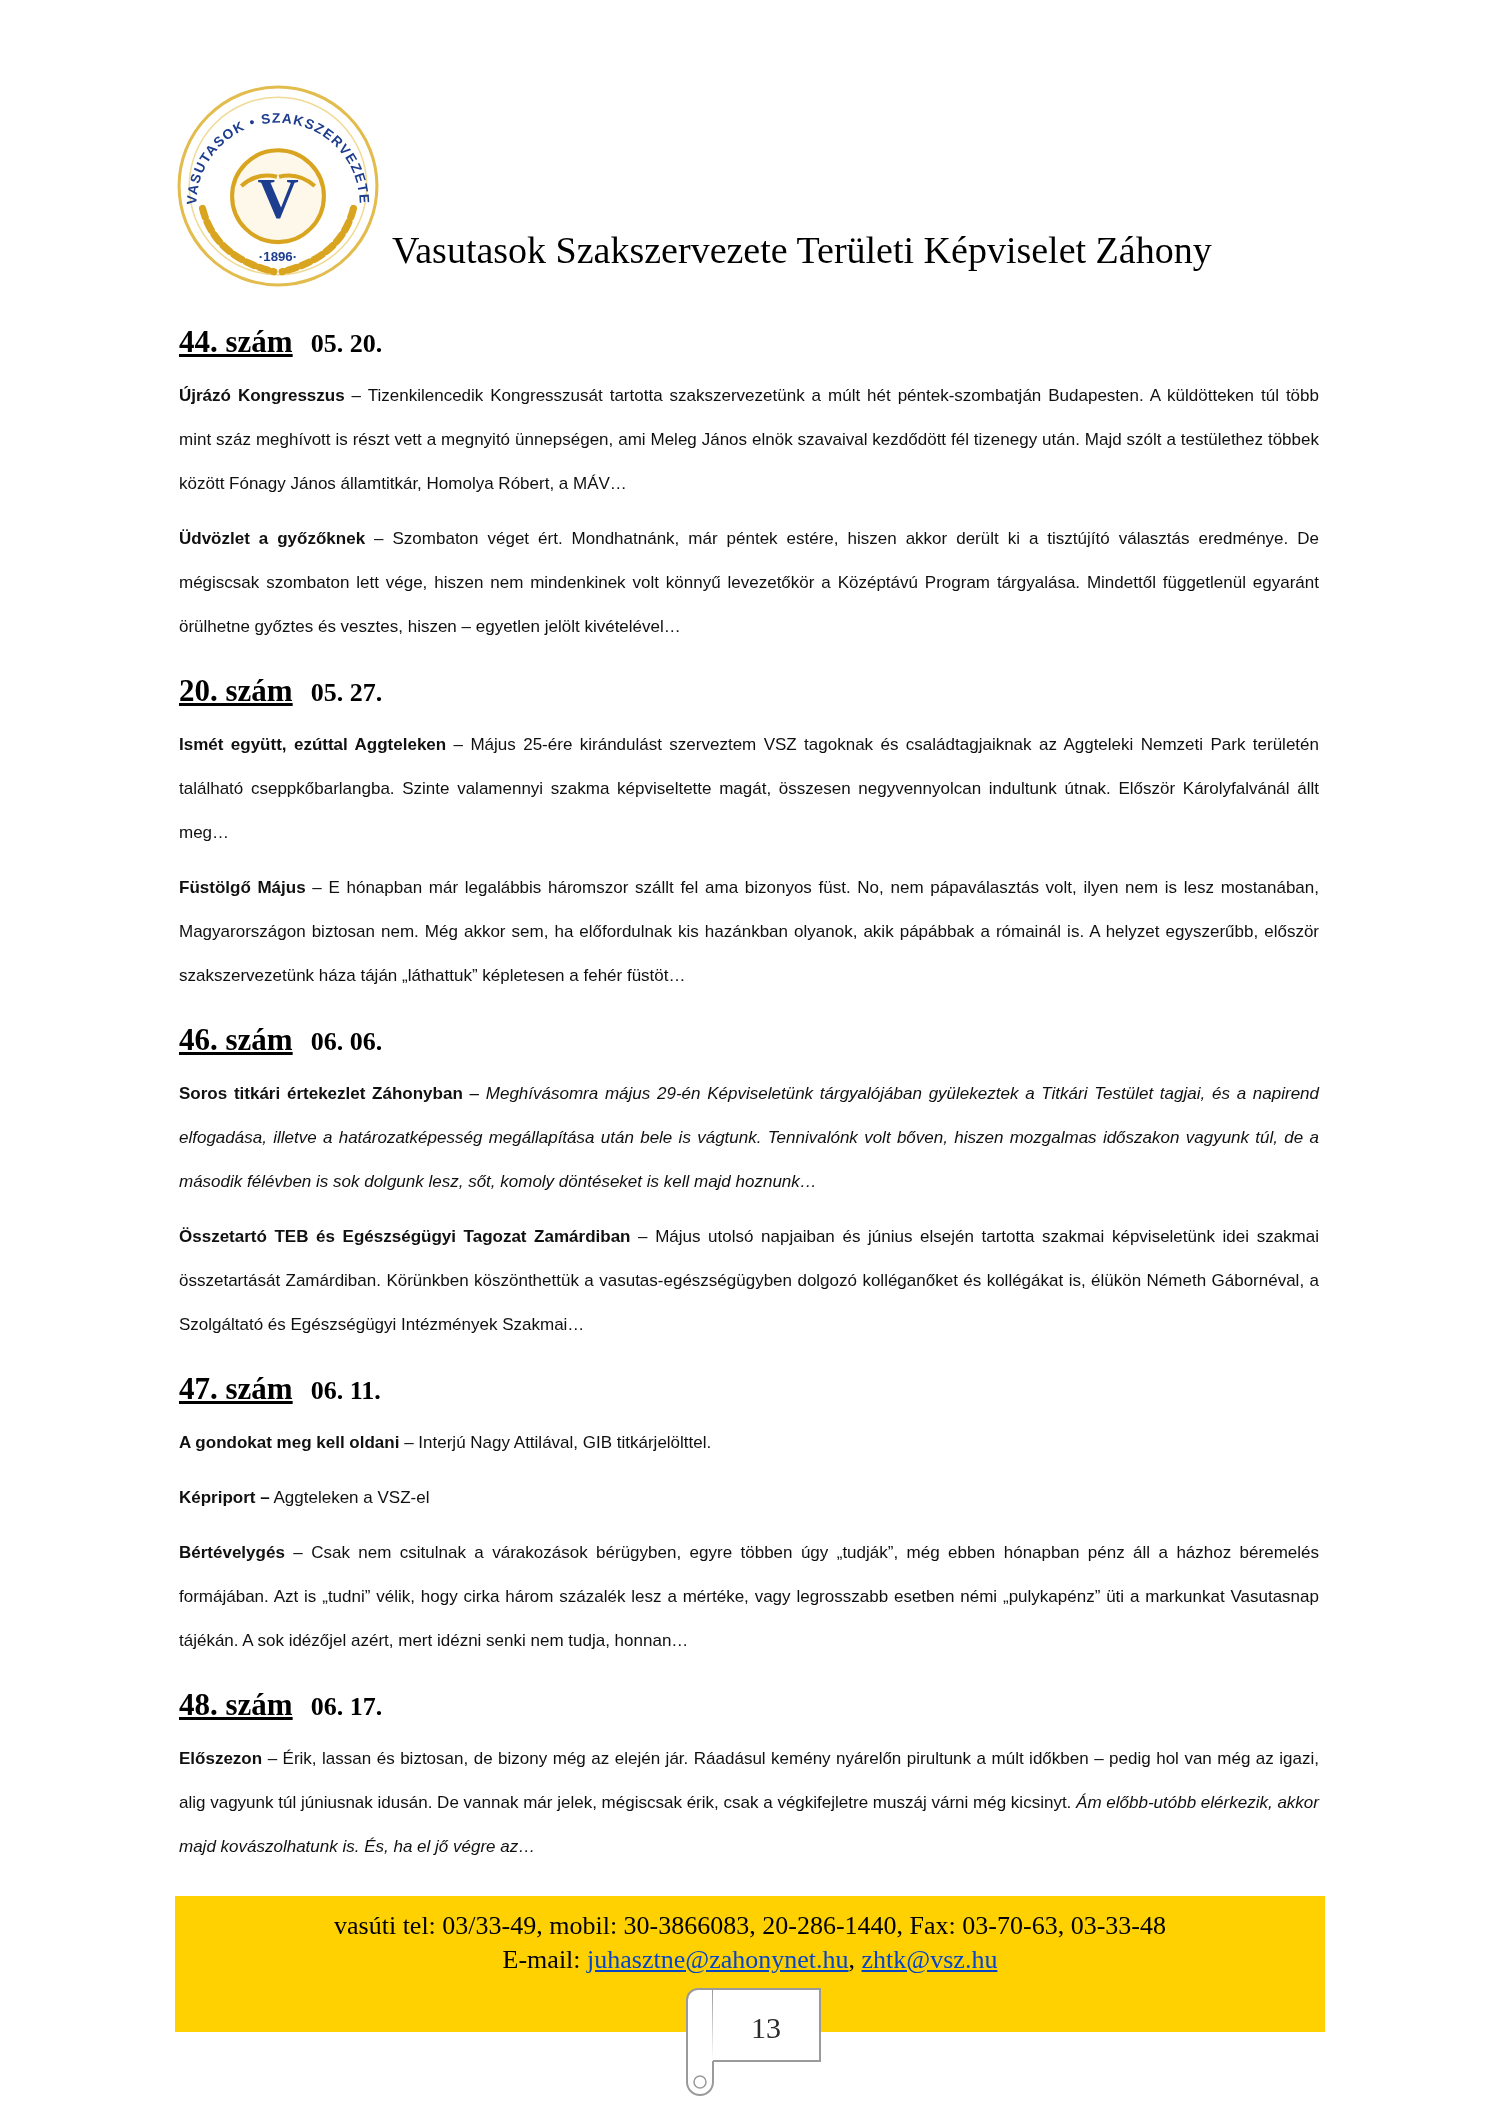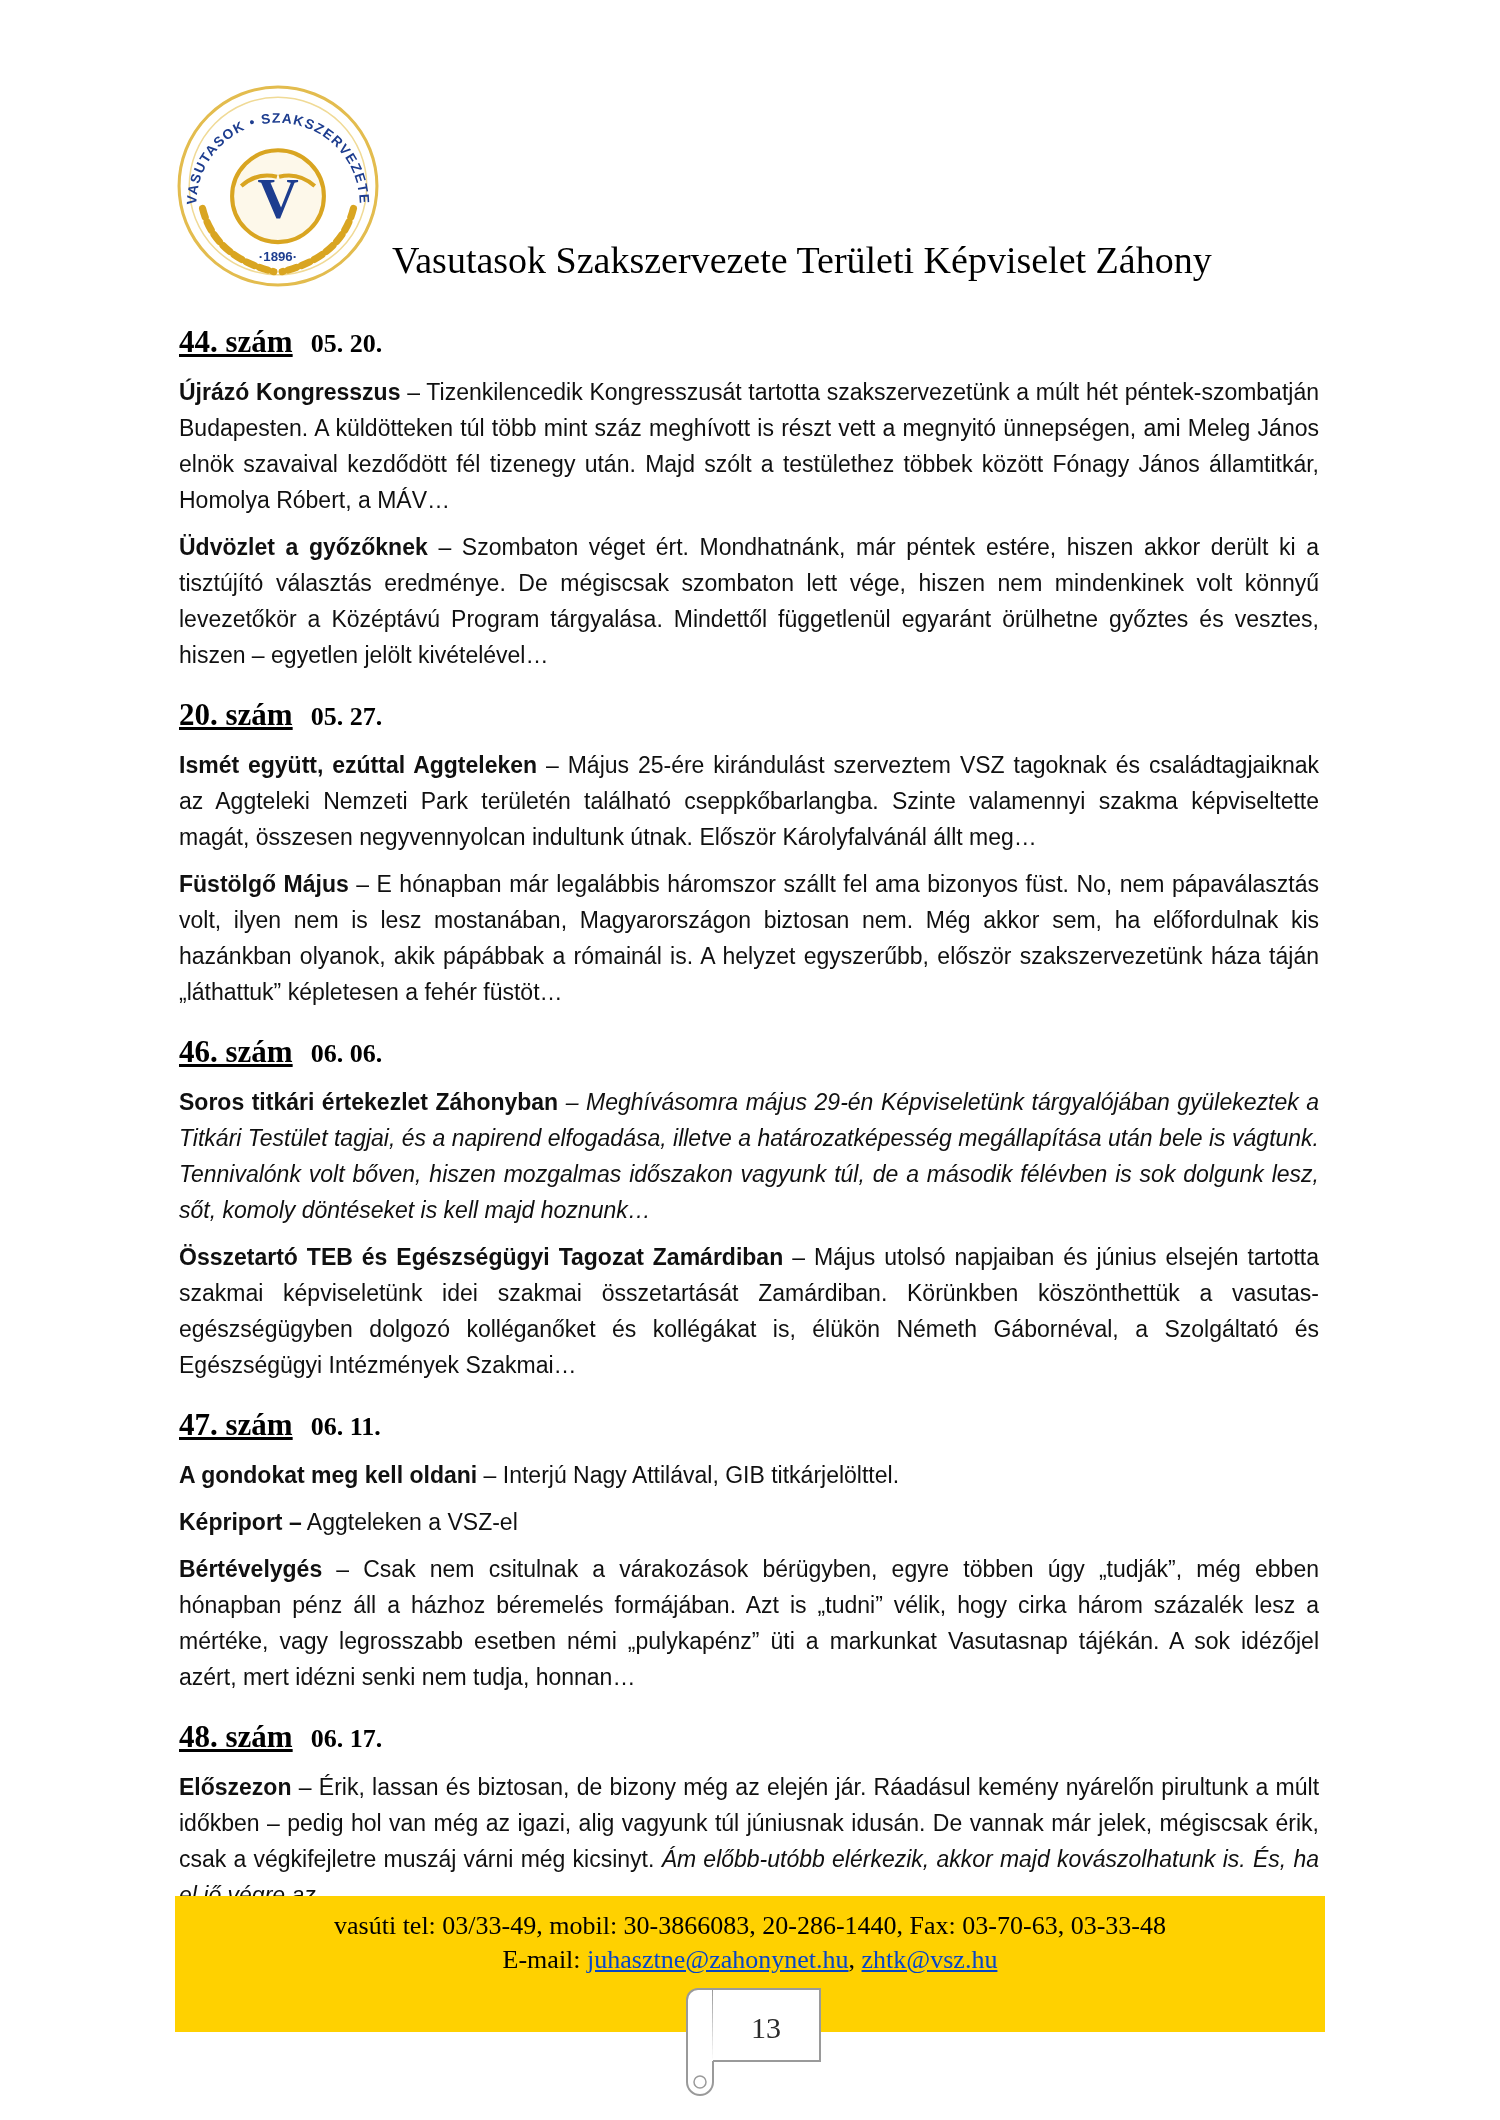--- a/index.html
+++ b/index.html
@@ -6,31 +6,31 @@
   html,body { background:#ffffff; }
   .page {
     position:relative; width:1500px; height:2120px; margin:0 auto;
     background:#ffffff; overflow:hidden; color:#111;
     font-family:"Liberation Sans", sans-serif;
   }
   
   .header { position:absolute; top:0; left:0; right:0; height:300px; }
   .logo { position:absolute; left:176px; top:84px; width:204px; height:204px; }
   .page-title {
-    position:absolute; left:392px; top:238px; white-space:nowrap;
+    position:absolute; left:392px; top:228px; white-space:nowrap;
     font-family:"Liberation Serif", serif; font-weight:400;
     font-size:38px; color:#000;
   }
   
   .main { position:absolute; top:300px; left:179px; width:1140px; }
   .section-head { font-family:"Liberation Serif", serif; color:#000; margin:24px 0 14px 0; }
   .sec-num { font-size:31px; font-weight:bold; text-decoration:underline; }
   .sec-date { font-size:26px; font-weight:bold; margin-left:12px; }
   .para {
-    font-size:23px; line-height:36px; text-align:justify;
+    font-size:17px; line-height:44px; text-align:justify;
     margin-bottom:11px; color:#101010;
   }
   .lead { font-weight:bold; font-style:normal; }
   .it { font-style:italic; }
   .tail-it { font-style:italic; }
   
   .footer-band {
     position:absolute; left:175px; right:175px; bottom:88px; height:136px;
     background:#FFD100; text-align:center; color:#000;
     font-family:"Liberation Serif", serif; font-size:26px; line-height:34px;

